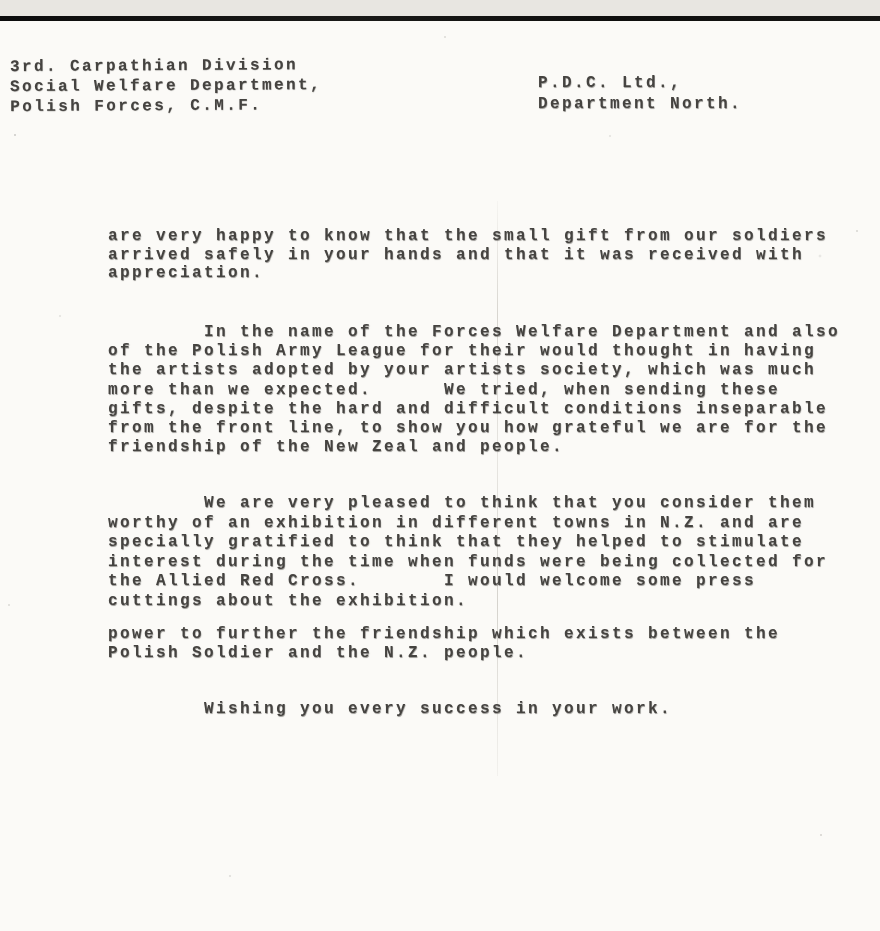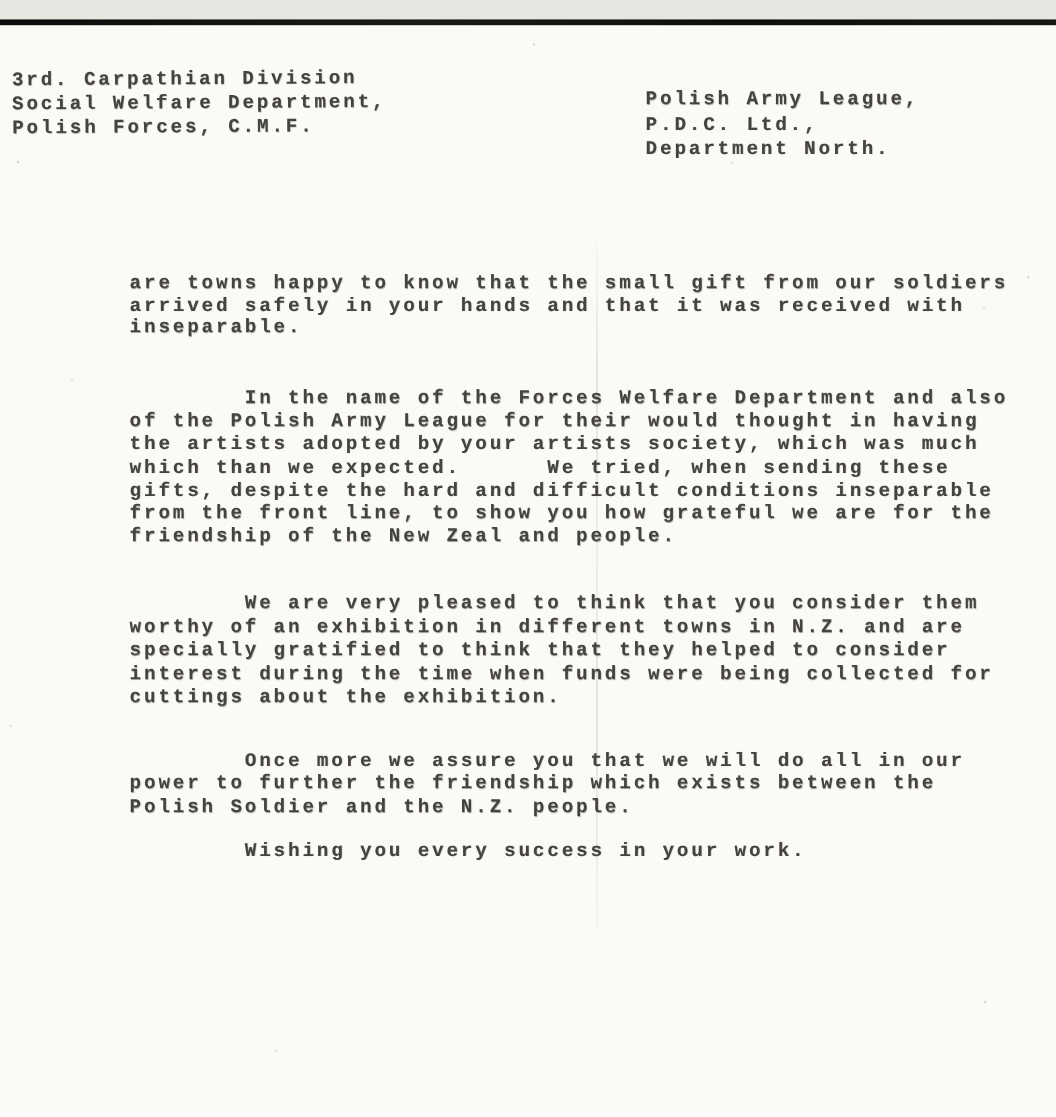--- a/index.html
+++ b/index.html
@@ -87,51 +87,50 @@
   <div class="fold-line"></div>
   <div class="speckles"></div>
 
   <div class="addr-sender">
     <div class="line">3rd. Carpathian Division</div>
     <div class="line">Social Welfare Department,</div>
     <div class="line">Polish Forces, C.M.F.</div>
   </div>
 
   <div class="addr-recipient">
-    <div class="line">Polish Army League,</div>
     <div class="line">P.D.C. Ltd.,</div>
     <div class="line">Department North.</div>
   </div>
 
   <div class="para para-1">
-    <div class="line">are towns happy to know that the small gift from our soldiers</div>
+    <div class="line">are very happy to know that the small gift from our soldiers</div>
     <div class="line">arrived safely in your hands and that it was received with</div>
-    <div class="line">inseparable.</div>
+    <div class="line">appreciation.</div>
   </div>
 
   <div class="para para-2">
     <div class="line">        In the name of the Forces Welfare Department and also</div>
     <div class="line">of the Polish Army League for their would thought in having</div>
     <div class="line">the artists adopted by your artists society, which was much</div>
-    <div class="line">which than we expected.      We tried, when sending these</div>
+    <div class="line">more than we expected.      We tried, when sending these</div>
     <div class="line">gifts, despite the hard and difficult conditions inseparable</div>
     <div class="line">from the front line, to show you how grateful we are for the</div>
     <div class="line">friendship of the New Zeal and people.</div>
   </div>
 
   <div class="para para-3">
     <div class="line">        We are very pleased to think that you consider them</div>
     <div class="line">worthy of an exhibition in different towns in N.Z. and are</div>
-    <div class="line">specially gratified to think that they helped to consider</div>
+    <div class="line">specially gratified to think that they helped to stimulate</div>
     <div class="line">interest during the time when funds were being collected for</div>
+    <div class="line">the Allied Red Cross.       I would welcome some press</div>
     <div class="line">cuttings about the exhibition.</div>
   </div>
 
   <div class="para para-4">
-    <div class="line">        Once more we assure you that we will do all in our</div>
     <div class="line">power to further the friendship which exists between the</div>
     <div class="line">Polish Soldier and the N.Z. people.</div>
   </div>
 
   <div class="para closing">
     <div class="line">        Wishing you every success in your work.</div>
   </div>
 
 </div>
 

